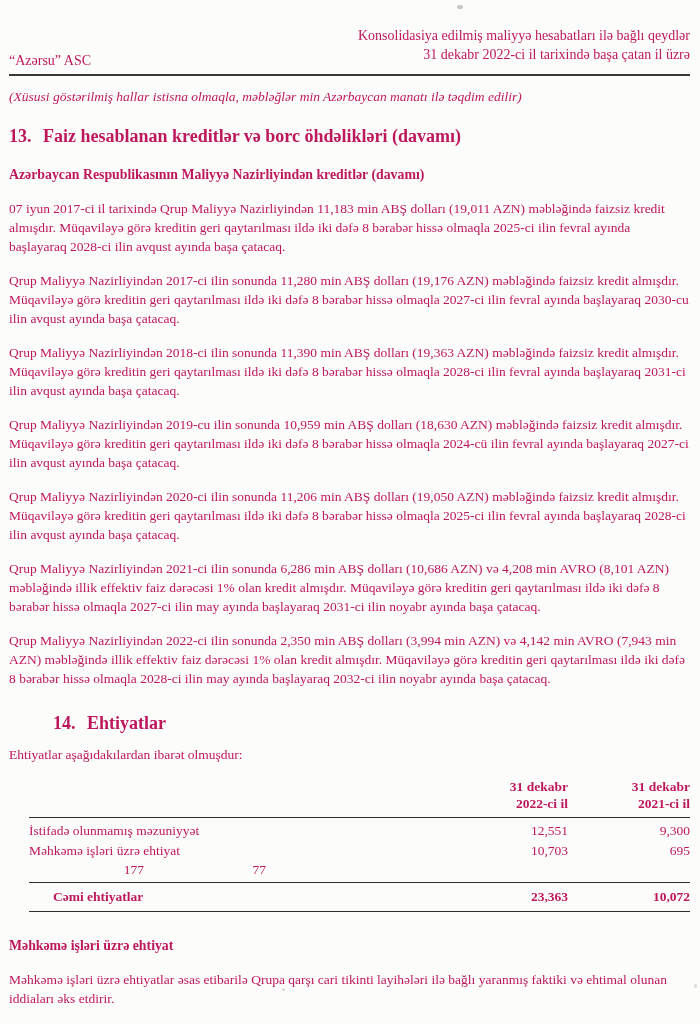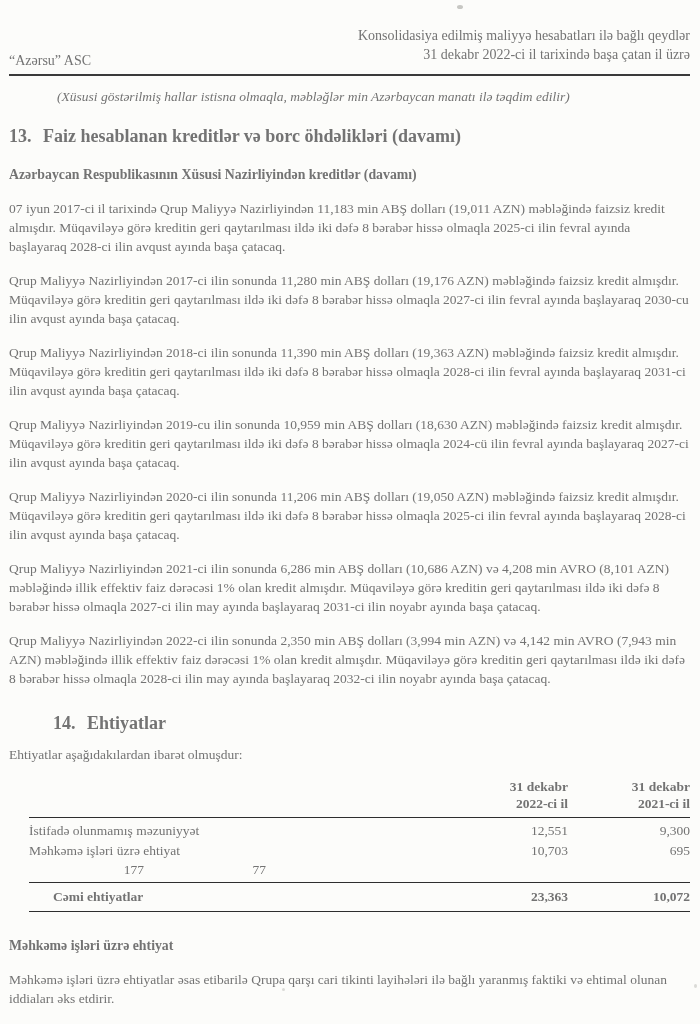--- a/index.html
+++ b/index.html
@@ -6,21 +6,21 @@
     margin: 0;
     padding: 0;
     background: #e8e8e6;
   }
   .page {
     position: relative;
     width: 700px;
     height: 1024px;
     margin: 0 auto;
     background: #fcfcfa;
-    color: #737373;
+    color: #be185d;
     font-family: "Liberation Serif", "DejaVu Serif", serif;
     font-size: 13.5px;
     line-height: 19px;
     box-sizing: border-box;
     padding: 26px 10px 0 9px;
     overflow: hidden;
   }
   
   .hdr {
     position: relative;
@@ -39,21 +39,20 @@
   }
   .hdr-rule {
     border: 0;
     border-top: 2px solid #3a3a3a;
     margin: 4px 0 0 0;
   }
   .note {
     margin-top: 11px;
     font-style: italic;
     font-size: 13.5px;
-    margin-left: 48px;
   }
   
   .sec-heading {
     margin-top: 21px;
     font-weight: bold;
     font-size: 18px;
   }
   .sec-num {
     display: inline-block;
     width: 34px;
@@ -123,21 +122,21 @@
     <div class="hdr-company">“Azərsu” ASC</div>
   </div>
   <hr class="hdr-rule">
 
   <div class="note">(Xüsusi göstərilmiş hallar istisna olmaqla, məbləğlər min Azərbaycan manatı ilə təqdim edilir)</div>
 
   <div class="sec-heading">
     <span class="sec-num">13.</span><span>Faiz hesablanan kreditlər və borc öhdəlikləri (davamı)</span>
   </div>
 
-  <div class="sub-heading">Azərbaycan Respublikasının Xüsusi Nazirliyindən kreditlər (davamı)</div>
+  <div class="sub-heading">Azərbaycan Respublikasının Maliyyə Nazirliyindən kreditlər (davamı)</div>
 
   <div class="para">07 iyun 2017-ci il tarixində Qrup Maliyyə Nazirliyindən 11,183 min ABŞ dolları (19,011 AZN) məbləğində faizsiz kredit almışdır. Müqaviləyə görə kreditin geri qaytarılması ildə iki dəfə 8 bərabər hissə olmaqla 2025-ci ilin fevral ayında başlayaraq 2028-ci ilin avqust ayında başa çatacaq.</div>
   <div class="para">Qrup Maliyyə Nazirliyindən 2017-ci ilin sonunda 11,280 min ABŞ dolları (19,176 AZN) məbləğində faizsiz kredit almışdır. Müqaviləyə görə kreditin geri qaytarılması ildə iki dəfə 8 bərabər hissə olmaqla 2027-ci ilin fevral ayında başlayaraq 2030-cu ilin avqust ayında başa çatacaq.</div>
   <div class="para">Qrup Maliyyə Nazirliyindən 2018-ci ilin sonunda 11,390 min ABŞ dolları (19,363 AZN) məbləğində faizsiz kredit almışdır. Müqaviləyə görə kreditin geri qaytarılması ildə iki dəfə 8 bərabər hissə olmaqla 2028-ci ilin fevral ayında başlayaraq 2031-ci ilin avqust ayında başa çatacaq.</div>
   <div class="para">Qrup Maliyyə Nazirliyindən 2019-cu ilin sonunda 10,959 min ABŞ dolları (18,630 AZN) məbləğində faizsiz kredit almışdır. Müqaviləyə görə kreditin geri qaytarılması ildə iki dəfə 8 bərabər hissə olmaqla 2024-cü ilin fevral ayında başlayaraq 2027-ci ilin avqust ayında başa çatacaq.</div>
   <div class="para">Qrup Maliyyə Nazirliyindən 2020-ci ilin sonunda 11,206 min ABŞ dolları (19,050 AZN) məbləğində faizsiz kredit almışdır. Müqaviləyə görə kreditin geri qaytarılması ildə iki dəfə 8 bərabər hissə olmaqla 2025-ci ilin fevral ayında başlayaraq 2028-ci ilin avqust ayında başa çatacaq.</div>
   <div class="para">Qrup Maliyyə Nazirliyindən 2021-ci ilin sonunda 6,286 min ABŞ dolları (10,686 AZN) və 4,208 min AVRO (8,101 AZN) məbləğində illik effektiv faiz dərəcəsi 1% olan kredit almışdır. Müqaviləyə görə kreditin geri qaytarılması ildə iki dəfə 8 bərabər hissə olmaqla 2027-ci ilin may ayında başlayaraq 2031-ci ilin noyabr ayında başa çatacaq.</div>
   <div class="para">Qrup Maliyyə Nazirliyindən 2022-ci ilin sonunda 2,350 min ABŞ dolları (3,994 min AZN) və 4,142 min AVRO (7,943 min AZN) məbləğində illik effektiv faiz dərəcəsi 1% olan kredit almışdır. Müqaviləyə görə kreditin geri qaytarılması ildə iki dəfə 8 bərabər hissə olmaqla 2028-ci ilin may ayında başlayaraq 2032-ci ilin noyabr ayında başa çatacaq.</div>
 
   <div class="sec-heading" style="margin-top:26px;margin-left:44px;">

